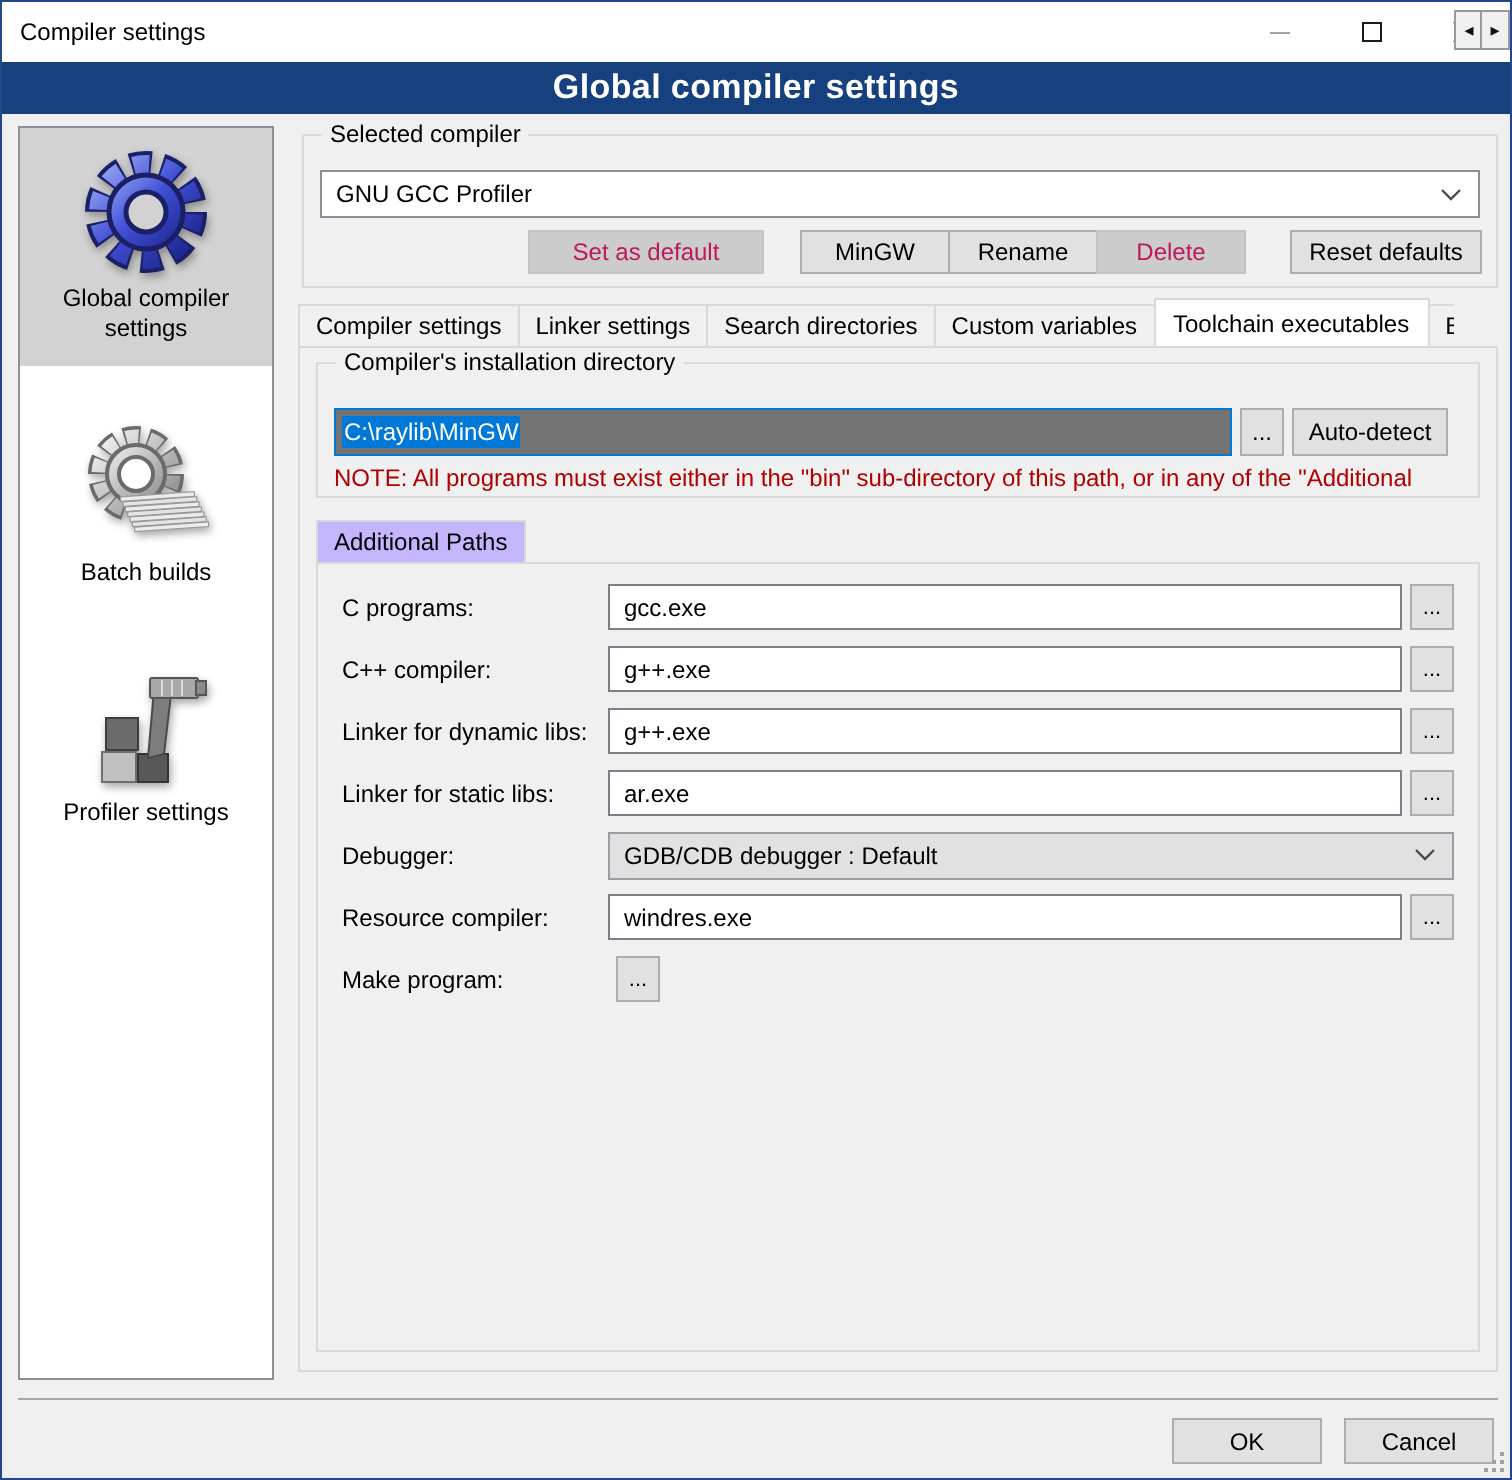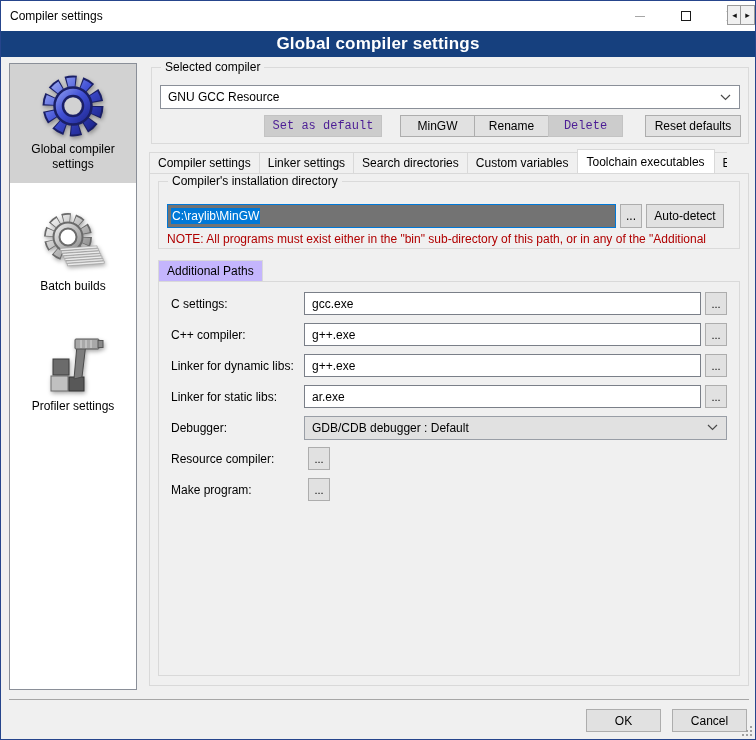--- a/index.html
+++ b/index.html
@@ -36,21 +36,21 @@
   .groupbox > .glabel { position:absolute; top:-8px; left:9px; background:#f0f0f0; padding:0 4px; font-size:12px; color:#000; }
   #group-selected-compiler { left:150px; top:66px; width:598px; height:77px; }
 
   .combo { position:absolute; background:#fff; border:1px solid #8a8f98; display:flex; align-items:center; }
   .combo .cval { flex:1; padding-left:7px; font-size:12px; color:#000; white-space:nowrap; overflow:hidden; }
   .combo .chev { margin-right:8px; display:flex; }
   #combo-compiler { left:8px; top:17px; right:8px; height:24px; }
 
   .btnrow { position:absolute; left:148px; top:114px; width:600px; height:22px; display:flex; justify-content:flex-end; padding-right:8px; }
   .btn { height:22px; background:#e1e1e1; border:1px solid #adadad; font-family:"Liberation Sans",sans-serif; font-size:12px; color:#000; display:flex; align-items:center; justify-content:center; cursor:default; }
-  .btn.disabled { background:#cccccc; border-color:#c3c3c3; color:#4c1d95;font-family:Liberation Mono, monospace; }
+  .btn.disabled { background:#cccccc; border-color:#c3c3c3; color:#be185d; }
   #btn-setdefault { width:118px; margin-right:18px; }
   #btn-copy { width:75px; }
   #btn-rename { width:75px; margin-left:-1px; }
   #btn-delete { width:75px; margin-left:-1px; }
   #btn-reset { width:96px; margin-left:22px; }
 
   
   .tabstrip { position:absolute; left:148px; top:147px; width:600px; height:25px; display:flex; align-items:flex-end; }
   .tabs-scroll { width:578px; height:25px; overflow:hidden; display:flex; align-items:flex-end; }
   .tab { height:21px; background:#f0f0f0; border:1px solid #d9d9d9; border-bottom:none; padding:0 8px; display:flex; align-items:center; white-space:nowrap; font-size:12px; }
@@ -178,21 +178,21 @@
         <path d="M40 9 V17 M45 9 V17 M50 9 V17" stroke="#d9d9d9" stroke-width="1"></path>
         <rect x="57" y="9.5" width="5" height="7" fill="#8a8a8a" stroke="#565656"></rect>
       </svg>
       <span class="slabel">Profiler settings</span>
     </div>
   </div>
 
   <div class="groupbox" id="group-selected-compiler">
     <span class="glabel">Selected compiler</span>
     <div class="combo" id="combo-compiler">
-      <span class="cval">GNU GCC Resource</span>
+      <span class="cval">GNU GCC Profiler</span>
       <span class="chev">
         <svg width="11" height="7" viewBox="0 0 11 7">
             <path d="M1 1 L5.5 5.5 L10 1" stroke="#4a4a4a" stroke-width="1.2" fill="none"></path>
           </svg>
       </span>
     </div>
   </div>
 
   <div class="btnrow">
     <div class="btn disabled" id="btn-setdefault">Set as default</div>
@@ -231,21 +231,21 @@
     <div class="note">NOTE: All programs must exist either in the "bin" sub-directory of this path, or in any of the "Additional</div>
   </div>
 
   <div class="subtabstrip">
     <div class="subtab">Additional Paths</div>
   </div>
 
   <div class="subpanel">
 
     <div class="frow">
-      <span class="flabel">C settings:</span>
+      <span class="flabel">C programs:</span>
       <input class="txt" value="gcc.exe" style="">
       <div class="btn mini-browse">...</div>
     </div>
 
     <div class="frow">
       <span class="flabel">C++ compiler:</span>
       <input class="txt" value="g++.exe" style="">
       <div class="btn mini-browse">...</div>
     </div>
 
@@ -268,20 +268,21 @@
         <span class="chev">
           <svg width="11" height="7" viewBox="0 0 11 7">
               <path d="M1 1 L5.5 5.5 L10 1" stroke="#4a4a4a" stroke-width="1.2" fill="none"></path>
             </svg>
         </span>
       </div>
     </div>
 
     <div class="frow">
       <span class="flabel">Resource compiler:</span>
+      <input class="txt" value="windres.exe" style="">
       <div class="btn mini-browse">...</div>
     </div>
 
     <div class="frow">
       <span class="flabel">Make program:</span>
       <div class="btn mini-browse">...</div>
     </div>
 
   </div>
 

